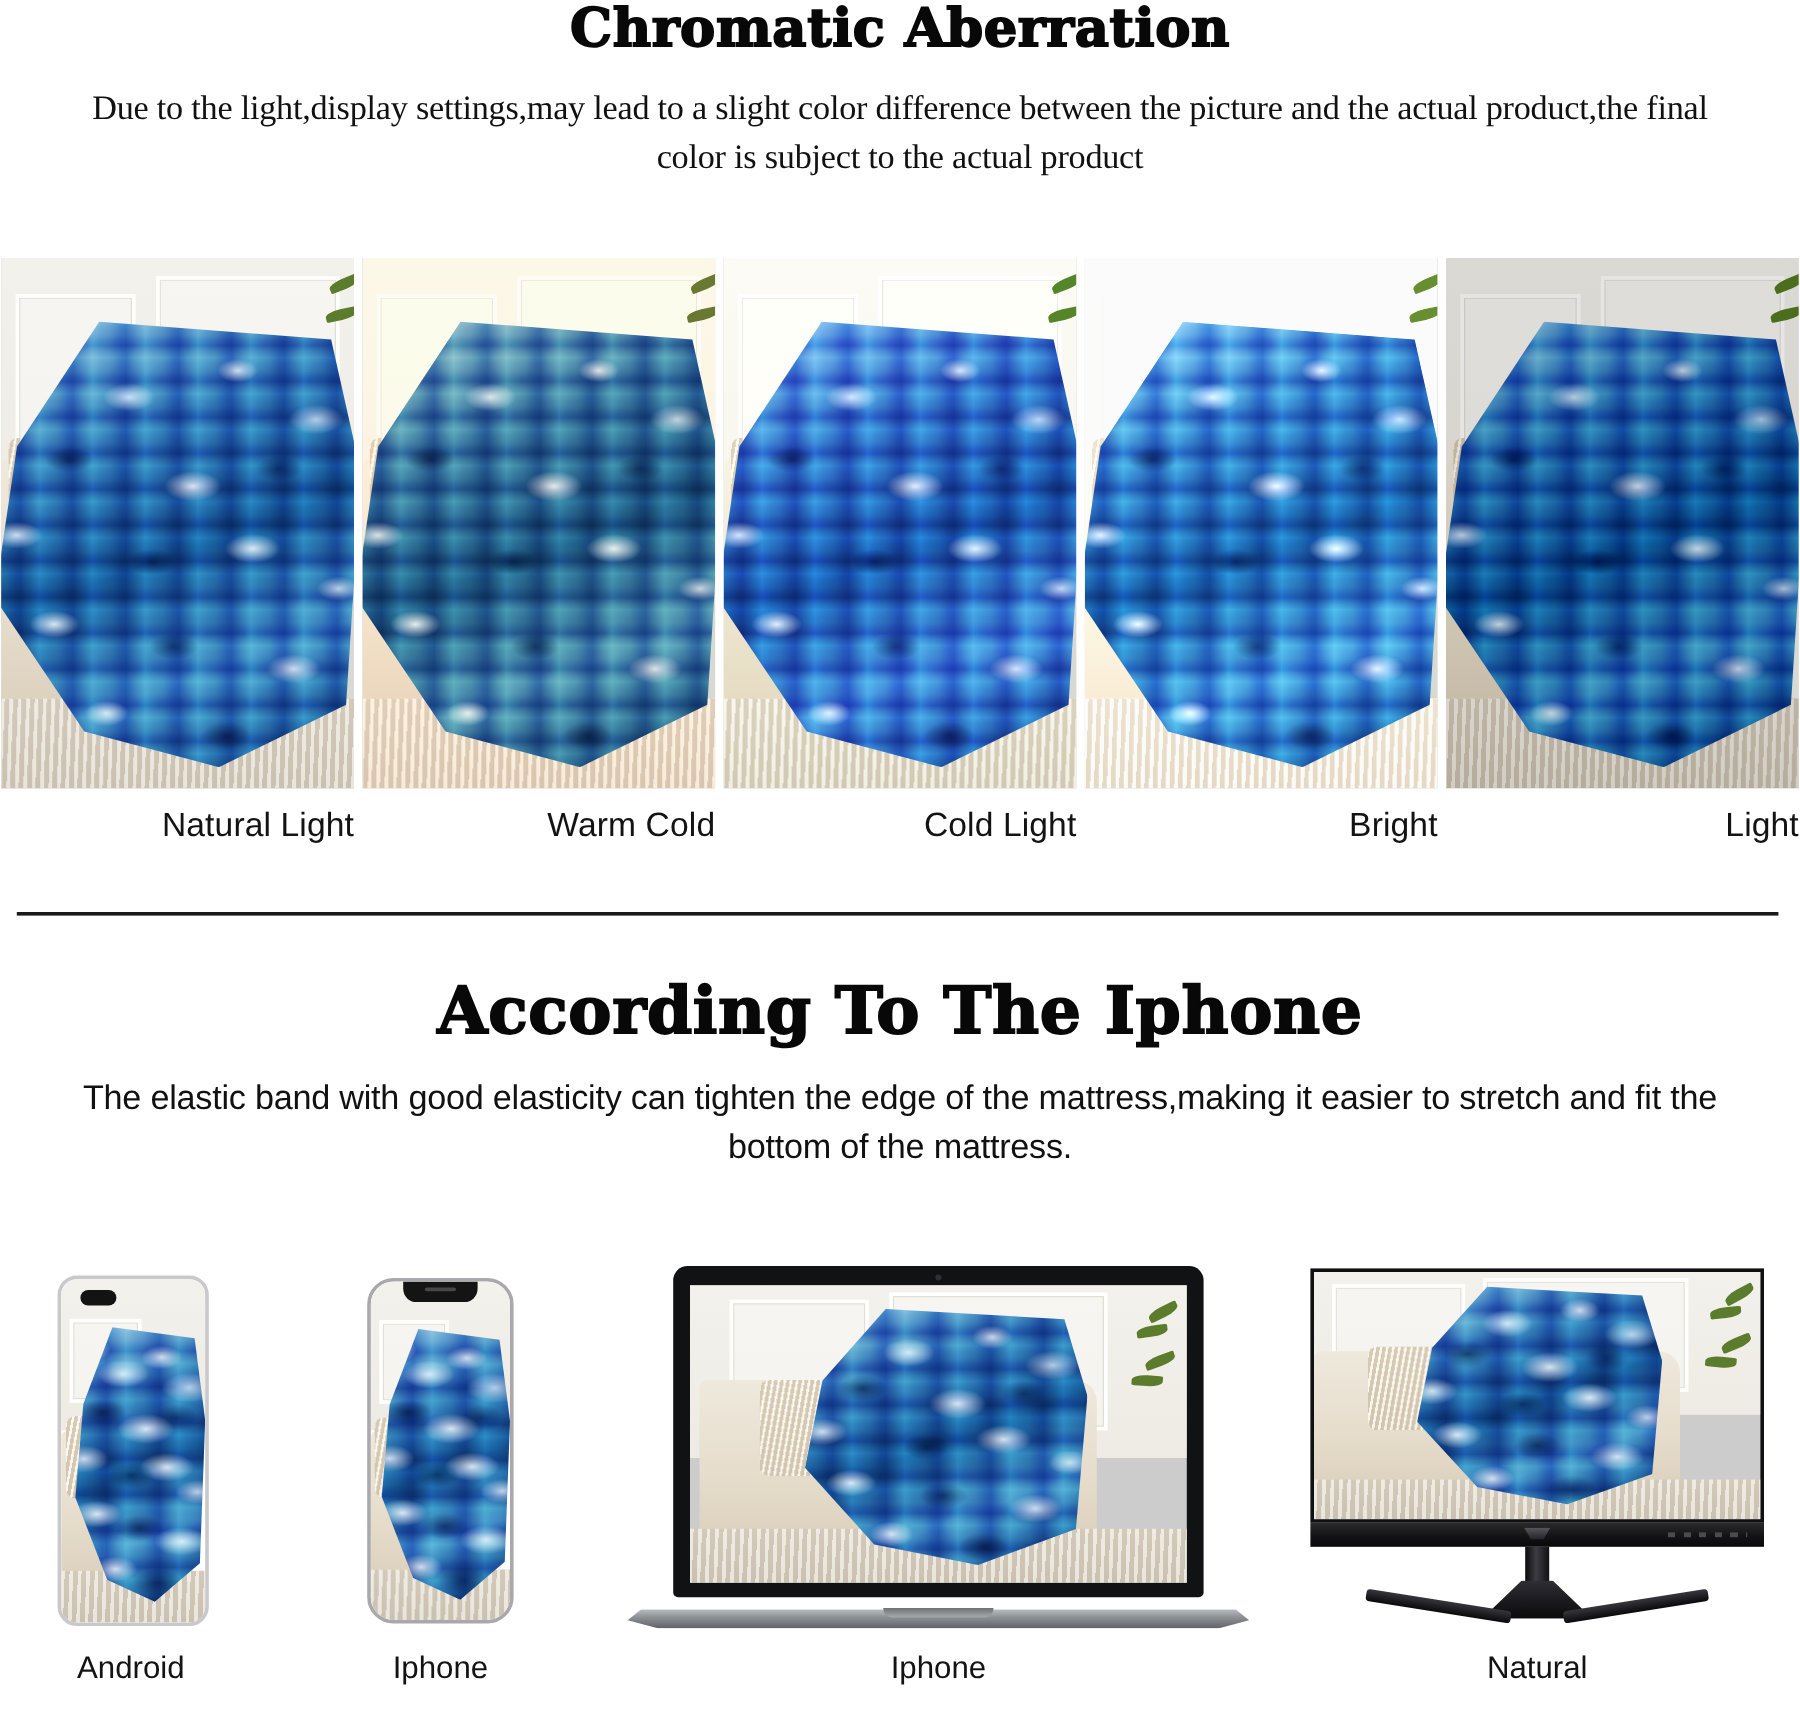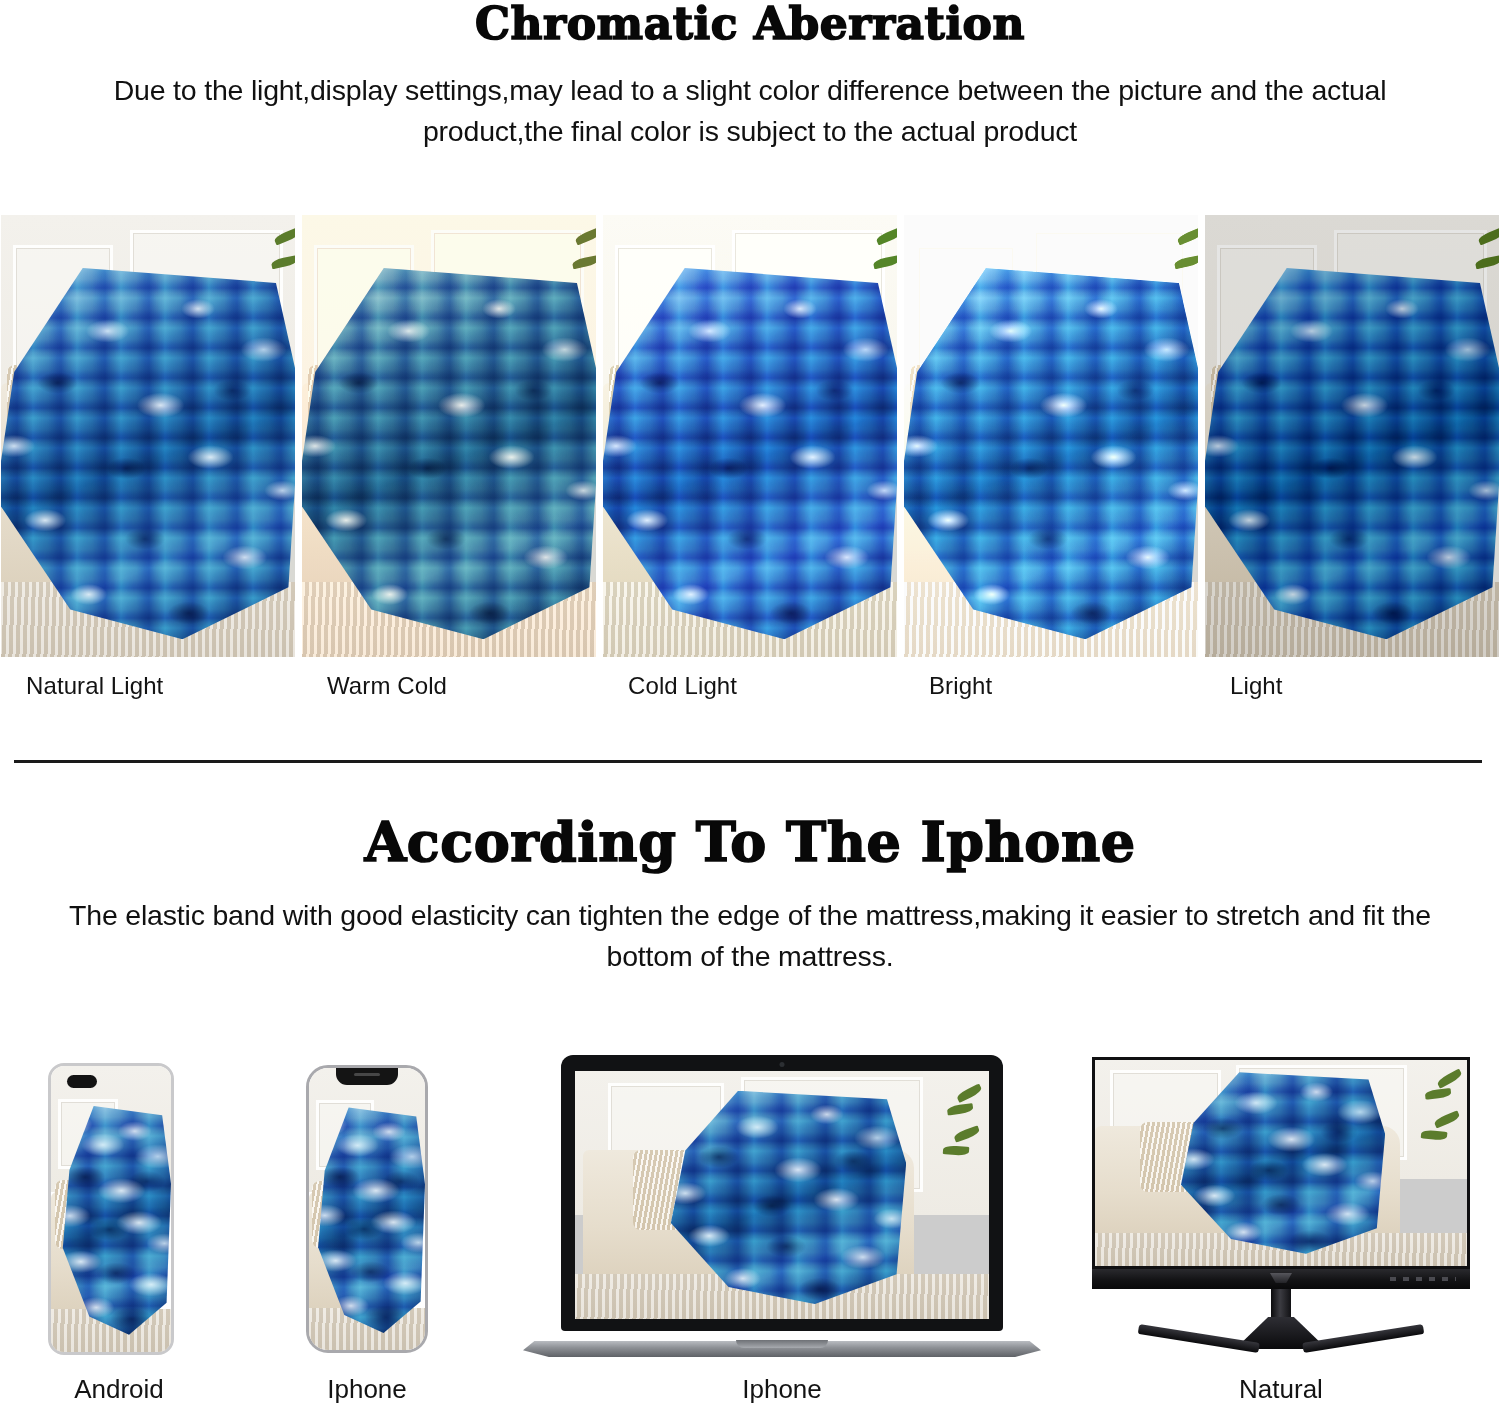--- a/index.html
+++ b/index.html
@@ -32,21 +32,21 @@
     font-size: 28.5px;
     line-height: 1.45;
     color: #111111;
     letter-spacing: -0.2px;
     max-width: 1400px;
     margin: 0 auto;
   }
 
   
   #section-aberration { position: absolute; top: 0; left: 0; width: 1500px; }
-  #desc-1 { margin-top: 24px; }
+  #desc-1 { margin-top: 24px; font-family: Liberation Serif, serif; }
 
   #photo-strip {
     position: absolute;
     top: 215px; left: 0;
     width: 1500px; height: 442px;
     display: flex;
     gap: 7px;
     padding: 0 1px;
   }
   .photo-panel {
@@ -60,22 +60,22 @@
   #photo-labels {
     position: absolute;
     top: 672px; left: 0;
     width: 1500px;
     display: flex;
     gap: 7px;
     padding: 0 1px;
   }
   .photo-label {
     flex: 1 1 0;
-    text-align: left;
-    font-size: 24px;
+    text-align: right;
+    font-size: 28px;
     color: #131313;
     letter-spacing: 0.1px;
     margin-left: 25px;
   }
 
   #divider {
     position: absolute;
     top: 760px; left: 14px;
     width: 1468px; height: 3px;
     background: #1a1a1a;
@@ -530,17 +530,17 @@
     <div class="win-cone"></div>
     <div class="win-foot">
       <div class="win-foot-arm" style="left:0;width:122px;transform:rotate(9deg);transform-origin:right center;"></div>
       <div class="win-foot-arm" style="right:0;width:122px;transform:rotate(-9deg);transform-origin:left center;"></div>
     </div>
   </div>
 
 </div>
 
 <div id="device-labels">
-  <div class="device-label" style="left:56px;  width:126px;">Android</div>
+  <div class="device-label" style="left:46px;  width:126px;">Android</div>
   <div class="device-label" style="left:306px; width:122px;">Iphone</div>
   <div class="device-label" style="left:523px; width:518px;">Iphone</div>
   <div class="device-label" style="left:1092px;width:378px;">Natural</div>
 </div>
 
 </body></html>

